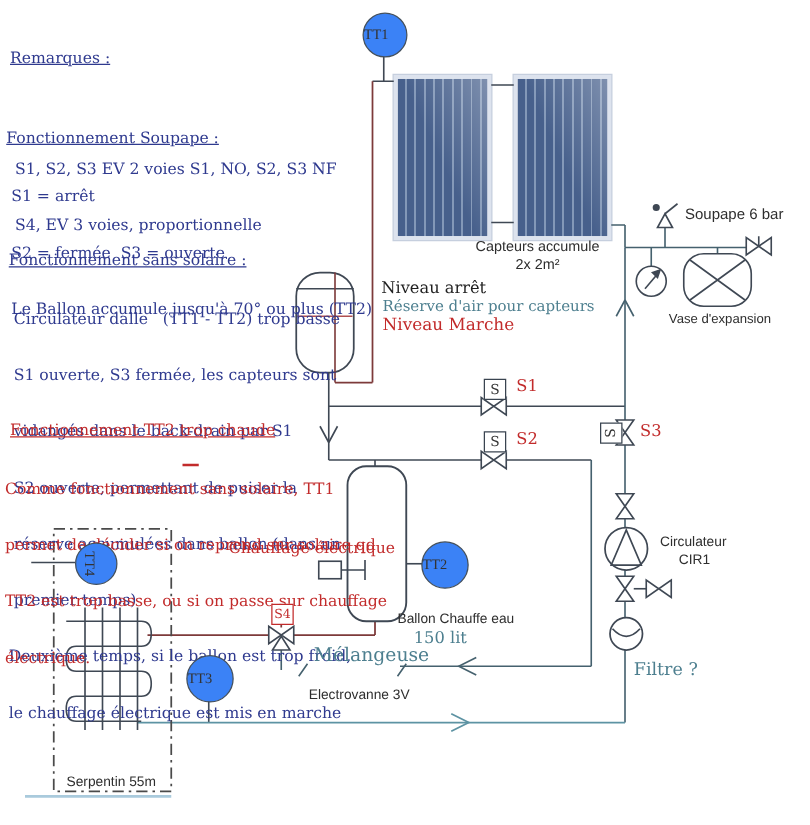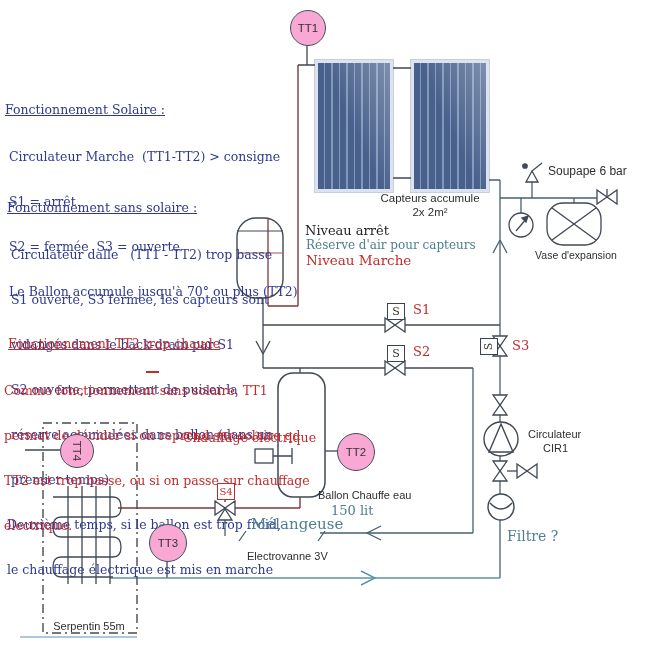--- a/index.html
+++ b/index.html
@@ -13,23 +13,23 @@
   .gap{height:12px;}
   
   .lbl{position:absolute;z-index:3;white-space:pre;}
   .sans{font-family:"Liberation Sans","DejaVu Sans",sans-serif;font-size:11px;color:#2e2e2e;}
   .serif-dark{font-family:"DejaVu Serif",serif;font-size:13px;color:#1f1f1f;}
   .serif-slate{font-family:"DejaVu Serif",serif;font-size:12px;color:#4d7f8f;}
   .serif-slate-lg{font-family:"DejaVu Serif",serif;font-size:15px;color:#4d7f8f;}
   .serif-red{font-family:"DejaVu Serif",serif;font-size:13px;color:#c22b2b;}
   .center{text-align:center;}
   
-  .sensor{position:absolute;border:1.6px solid #44505c;border-radius:50%;background:#f9a8d4;
-          display:flex;align-items:center;justify-content:center;z-index:3;
-          font-family:Liberation Sans, sans-serif;font-size:11.5px;color:#333;}
+  .sensor{position:absolute;border:1.6px solid #44505c;border-radius:50%;background:#3b82f6;
+          display:flex;align-items:center;justify-content:flex-start;z-index:3;
+          font-family:Liberation Serif, serif;font-size:11.5px;color:#333;}
   .rot90{transform:rotate(90deg);display:inline-block;}
   .rot270{transform:rotate(-90deg);display:inline-block;font-size:11px;}
   
   .sbox{position:absolute;width:16px;height:15px;border:1.5px solid #3a4450;background:#fff;
         display:flex;align-items:center;justify-content:center;z-index:3;
         font-family:"DejaVu Serif",serif;font-size:11px;color:#333;}
   .sbox-red{border-color:#c22b2b;color:#c22b2b;font-size:10px;}
   
   .panel{position:absolute;width:72px;height:126px;z-index:1;
      border:3px solid #dde3ee;box-shadow:0 0 0 1px #c6cfde;
@@ -37,24 +37,29 @@
        linear-gradient(245deg, rgba(255,255,255,0.30), rgba(255,255,255,0.0) 52%),
        repeating-linear-gradient(90deg,#47608c 0px,#47608c 6px,#8398b8 6px,#8398b8 7.5px);}
   svg{position:absolute;left:0;top:0;z-index:2;}
   .redmark{position:absolute;width:13px;height:2px;background:#c22b2b;z-index:3;}
 </style>
 </head>
 <body>
 
 <div id="canvas">
 
+  <div class="note-block" style="left:8px;top:8px;">
+    <div class="note-title">Remarques :</div>
+    <div class="gap"></div>
+    <div class="note-line">S1, S2, S3 EV 2 voies S1, NO, S2, S3 NF</div>
+    <div class="note-line">S4, EV 3 voies, proportionnelle</div>
+  </div>
 
   <div class="note-block" style="left:5px;top:72px;">
-    <div class="note-title">Fonctionnement Solaire :</div>
-    <div class="note-line">Circulateur Marche  (TT1-TT2) &gt; consigne</div>
+    <div class="note-title">Fonctionnement Soupape :</div>
     <div class="note-line">S1 = arrêt</div>
     <div class="note-line">S2 = fermée  S3 = ouverte</div>
     <div class="note-line">Le Ballon accumule jusqu'à 70° ou plus (TT2)</div>
   </div>
 
   <div class="note-block" style="left:7px;top:170px;">
     <div class="note-title">Fonctionnement sans solaire :</div>
     <div class="note-line">Circulateur dalle   (TT1 - TT2) trop basse</div>
     <div class="note-line">S1 ouverte, S3 fermée, les capteurs sont</div>
     <div class="note-line">vidangés dans le back-drain par S1</div>

